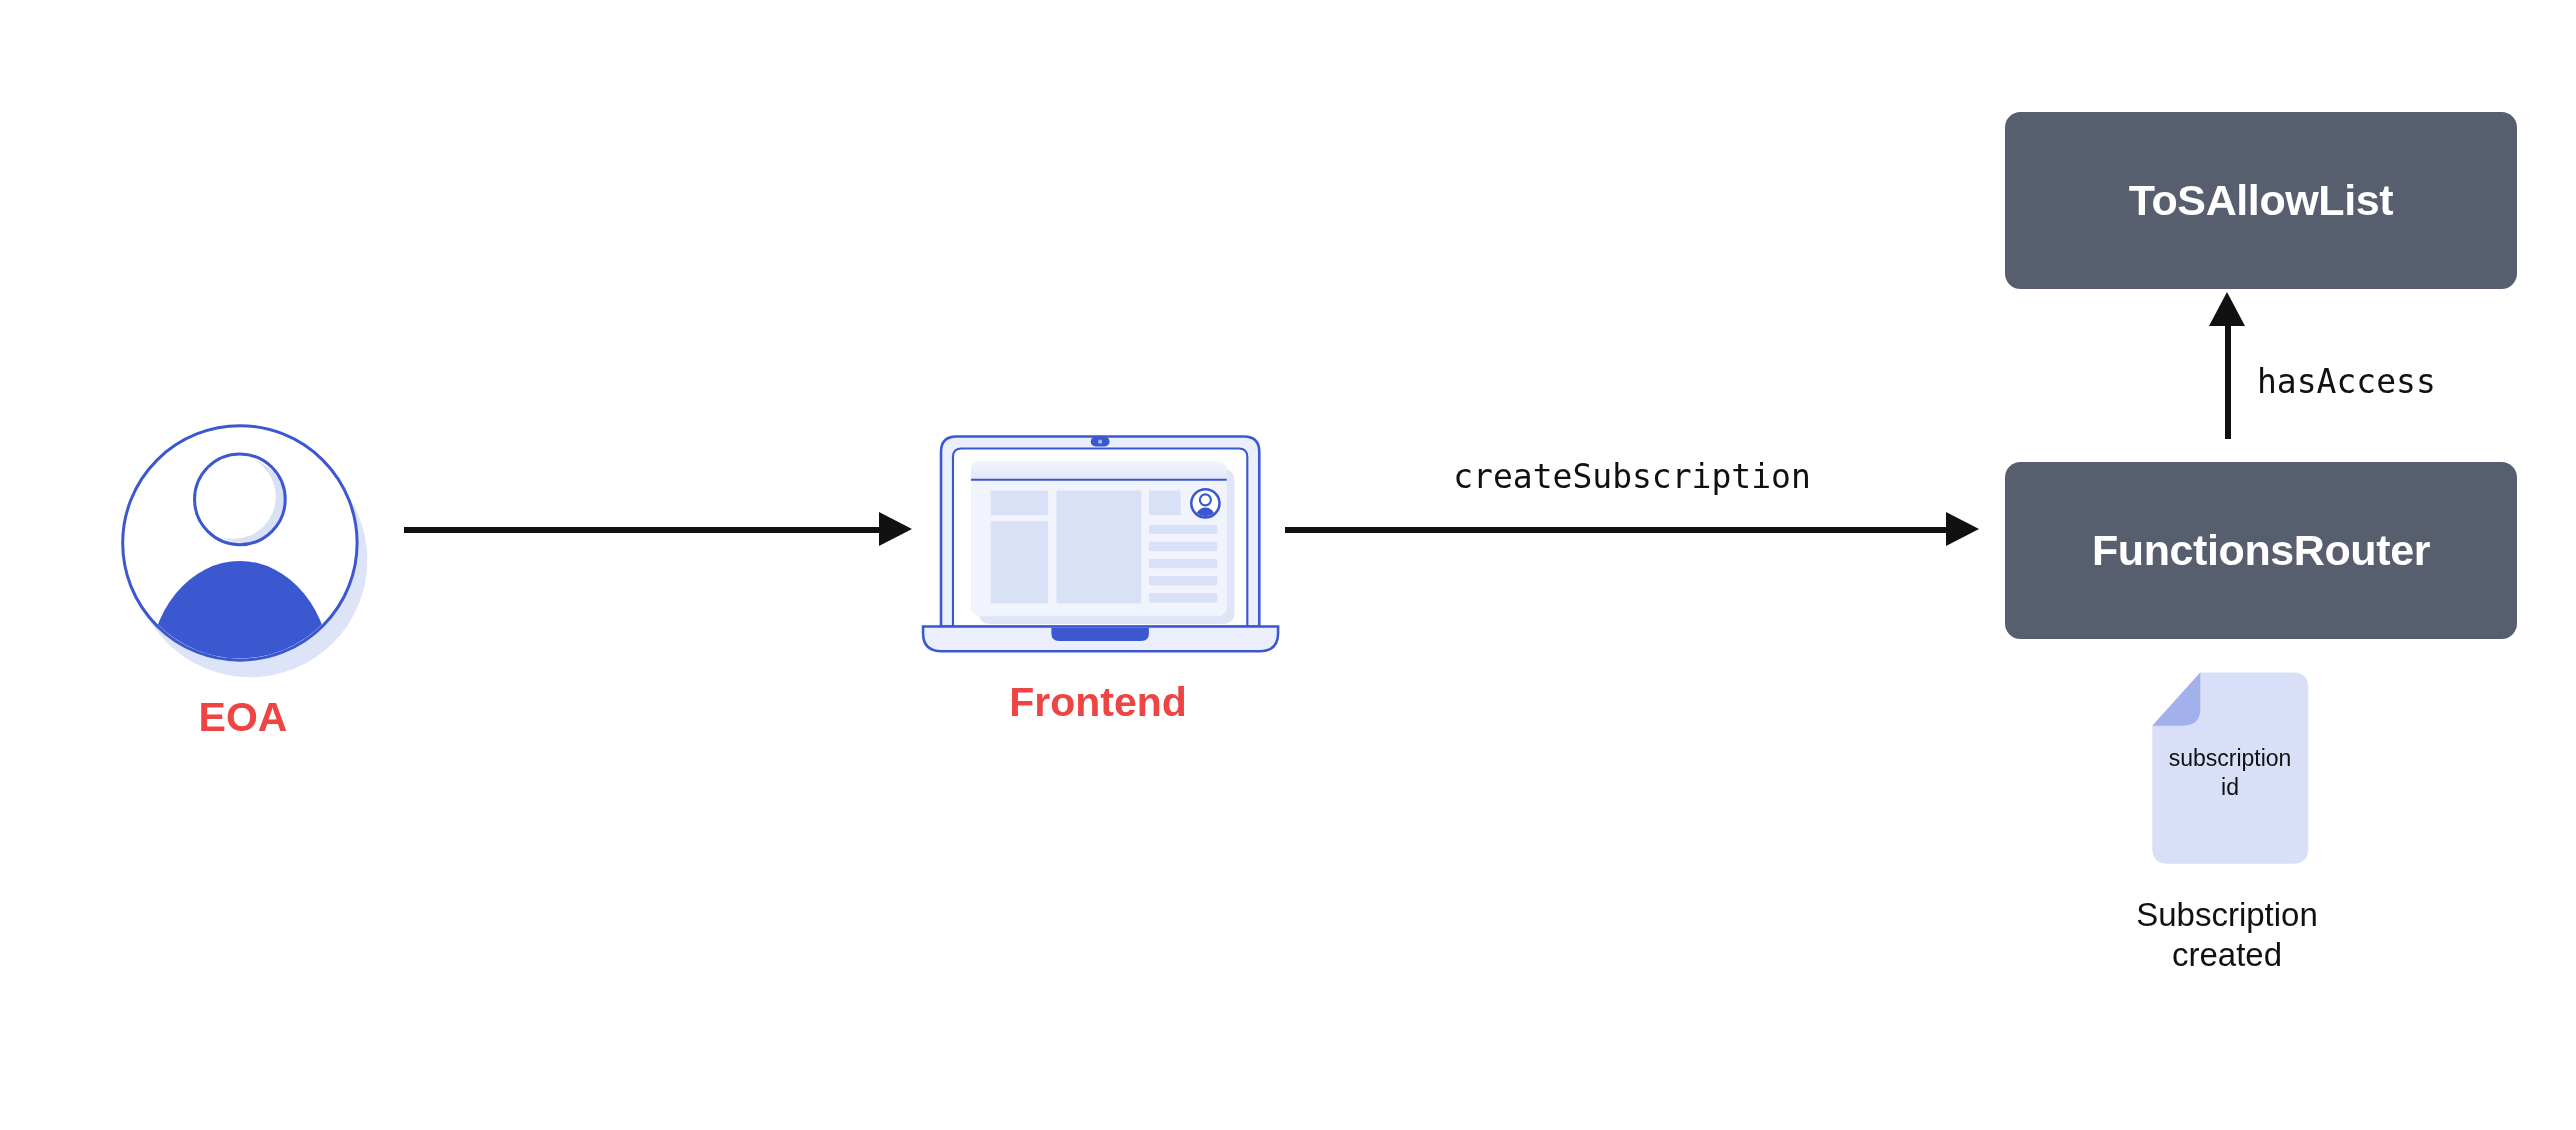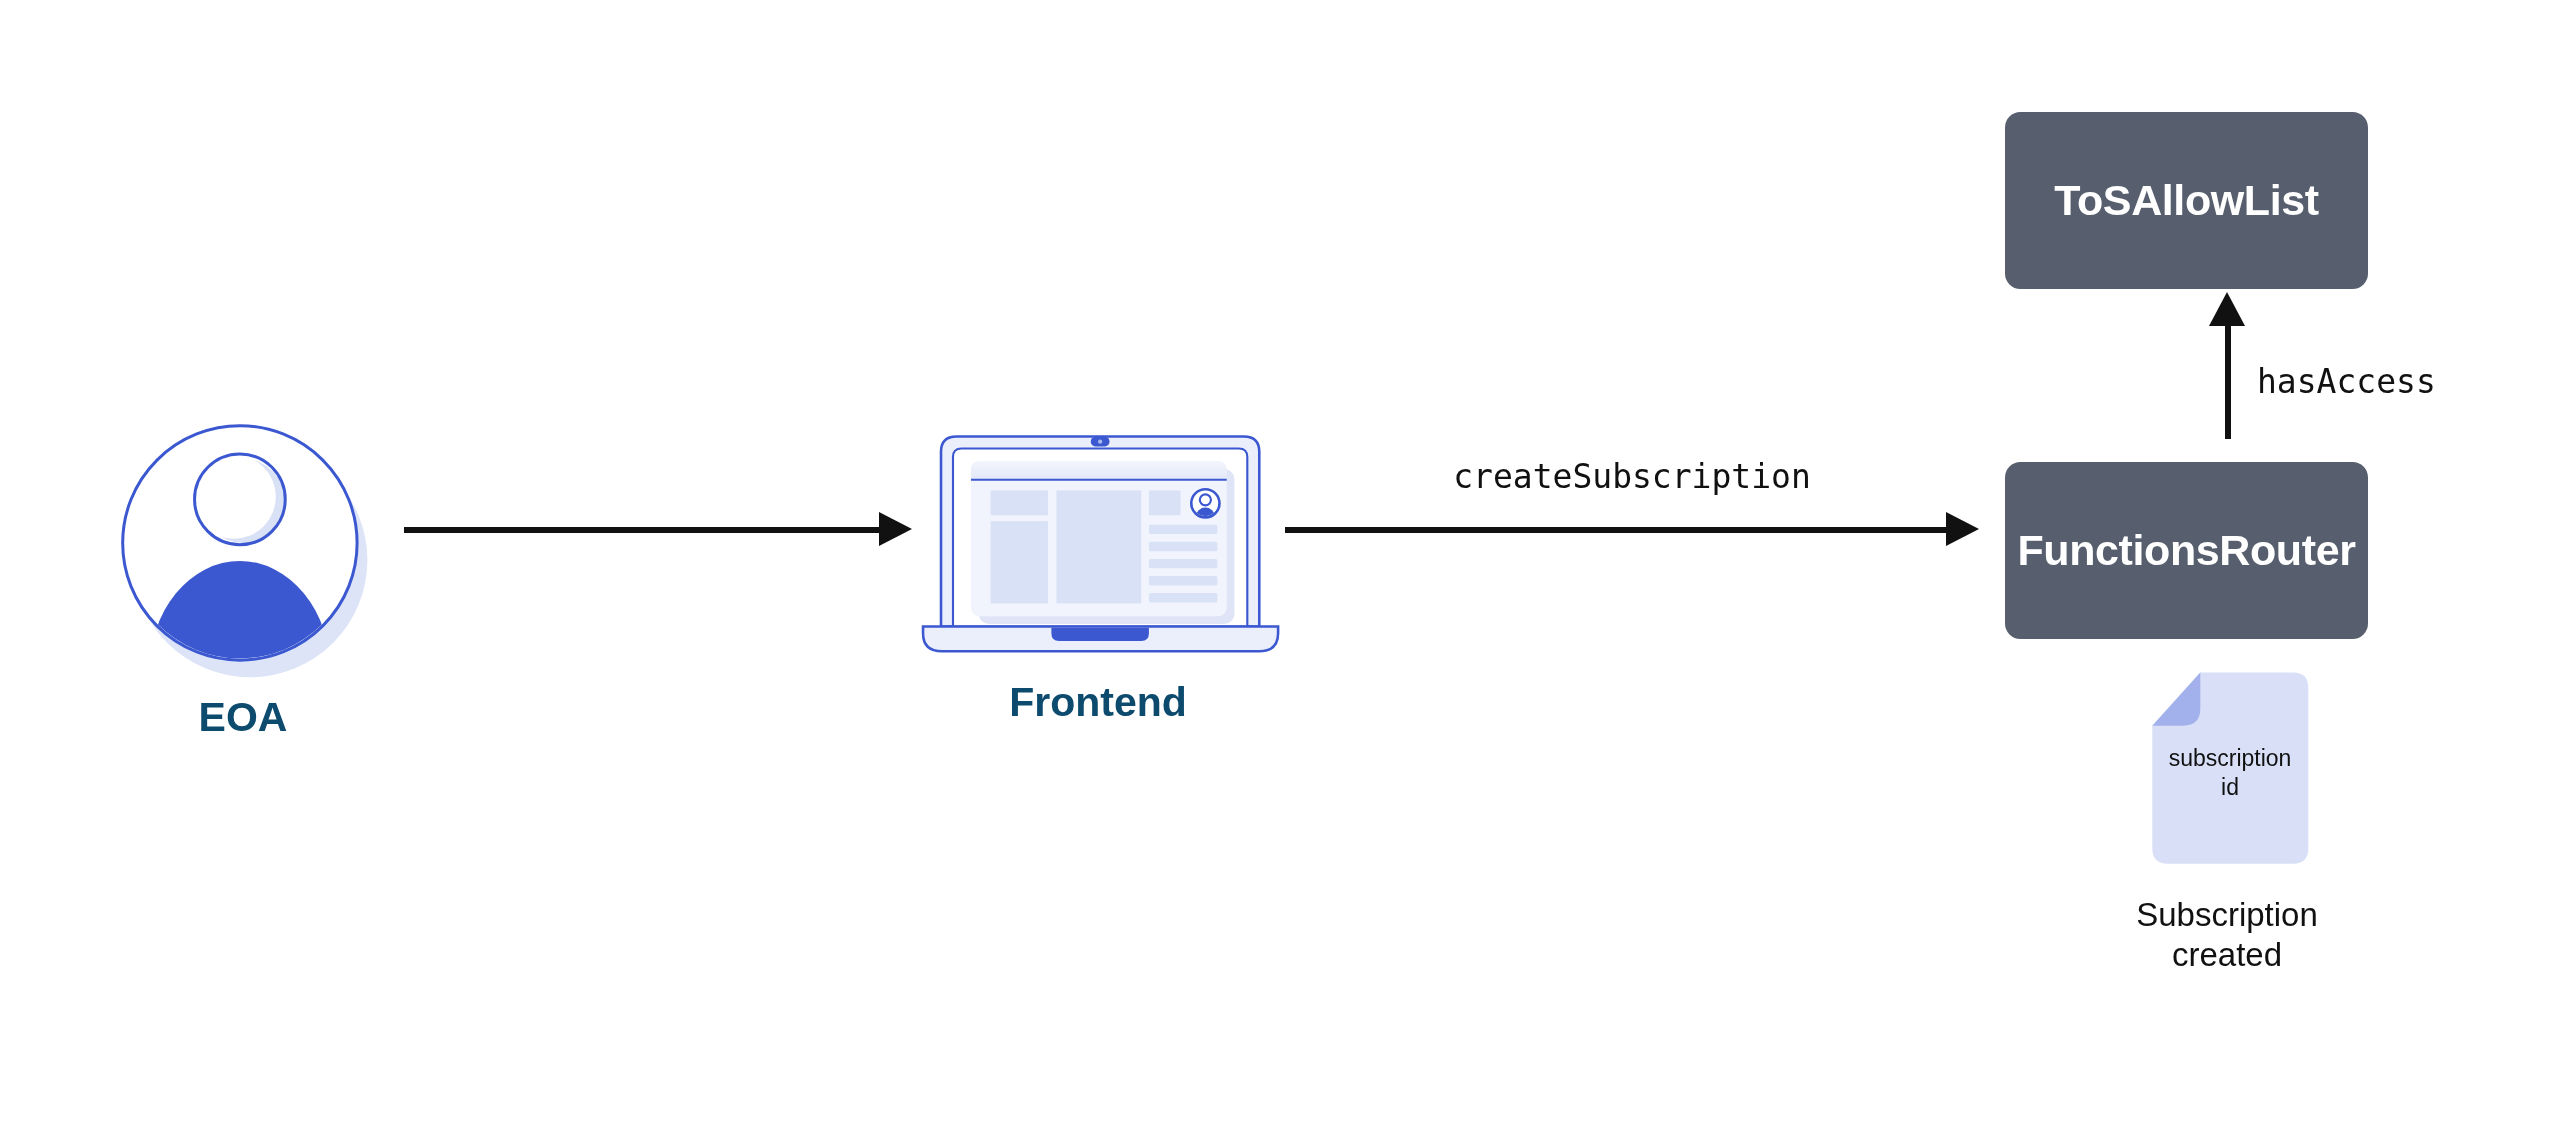--- a/index.html
+++ b/index.html
@@ -11,29 +11,29 @@
     font-family:"Liberation Sans",sans-serif;
   }
   .abs{position:absolute;}
 
   
   .node-label{
     position:absolute;
     transform:translate(-50%,-50%);
     font-weight:700;
     font-size:41px;
-    color:#0c4a6e;
+    color:#ef4444;
     letter-spacing:0px;
     white-space:nowrap;
   }
 
   
   .contract-box{
     position:absolute;
-    width:363px;height:177px;
+    width:512px;height:177px;
     background:#575f6e;
     border-radius:15.4px;
     display:flex;align-items:center;justify-content:center;
   }
   .contract-box .box-label{
     color:#ffffff;
     font-weight:700;
     font-size:43px;
     letter-spacing:-0.4px;
     white-space:nowrap;

